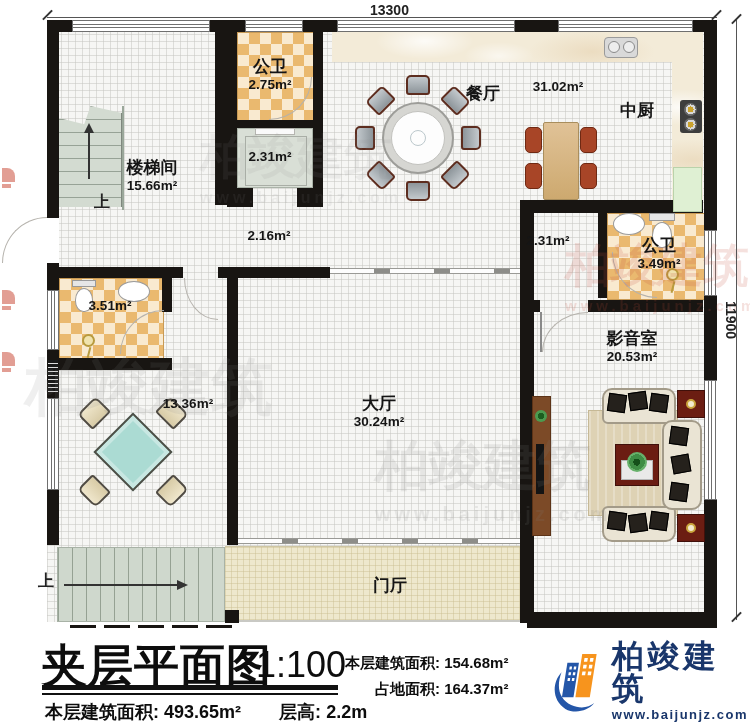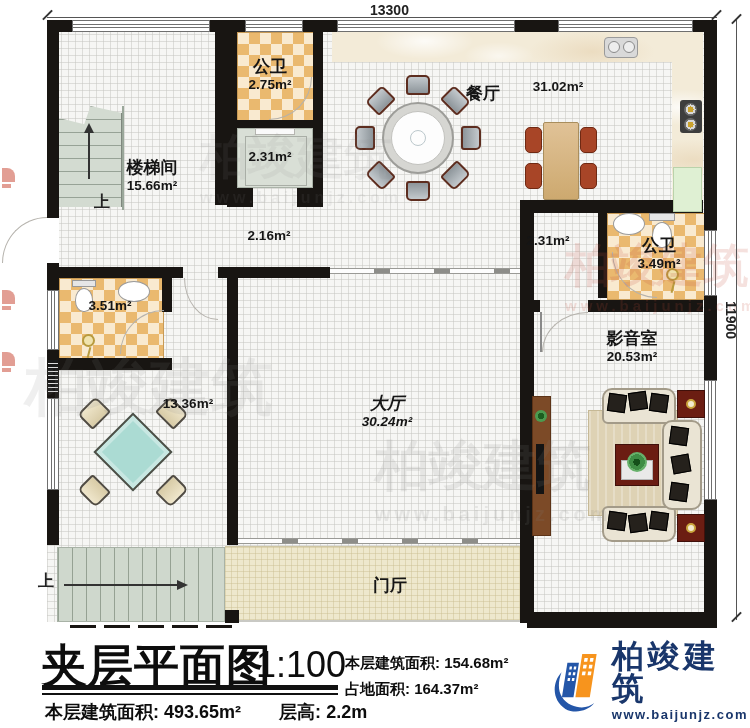--- a/index.html
+++ b/index.html
@@ -61,21 +61,21 @@
   .wm .t{white-space:nowrap;}
   .wm .u{letter-spacing:4px;font-size:20px;}
   
   #tblock{position:absolute;left:0;top:628px;width:740px;height:100px;background:#fff;}
   .tb-title{position:absolute;left:42px;top:8px;font-size:45px;font-weight:900;letter-spacing:1px;color:#0d0d0d;}
   .tb-scale{position:absolute;left:256px;top:16px;font-size:36px;font-weight:400;color:#0d0d0d;}
   .tb-rule1{position:absolute;left:42px;top:57px;width:296px;height:5px;background:#111;}
   .tb-rule2{position:absolute;left:42px;top:65px;width:296px;height:2px;background:#111;}
   .tb-bottom{position:absolute;left:45px;top:72px;font-size:18px;font-weight:bold;color:#0d0d0d;}
   .tb-bottom .gap{display:inline-block;width:28px;}
-  .tb-right{position:absolute;left:345px;top:22px;font-size:15px;font-weight:bold;color:#0d0d0d;line-height:1.7;}
+  .tb-right{position:absolute;left:345px;top:22px;font-size:15px;font-weight:bold;color:#0d0d0d;line-height:1.7;text-align:right;}
   #logo{position:absolute;left:550px;top:12px;display:flex;align-items:center;}
   #logo .ltxt{margin-left:6px;}
   #logo .lname{font-size:32px;font-weight:900;letter-spacing:4px;color:#19366b;line-height:1;}
   #logo .lurl{font-size:13px;font-weight:bold;letter-spacing:1.5px;color:#19366b;margin-top:3px;}
   .redfrag{position:absolute;width:14px;opacity:.5;}
   .redfrag div{background:#c6402c;margin-bottom:2px;}
 </style>
 </head>
 <body>
 
@@ -275,37 +275,40 @@
   </div>
   <div class="rlabel" style="left:215px;top:149px;">
       <span class="ar">2.31m²</span>
   </div>
   <div class="rlabel" style="left:428px;top:84px;">
     <span class="nm">餐厅</span>
   </div>
   <div class="rlabel" style="left:510px;top:79px;width:96px;">
     <span class="ar">31.02m²</span>
   </div>
+  <div class="rlabel" style="left:582px;top:101px;">
+    <span class="nm">中厨</span>
+  </div>
   <div class="rlabel" style="left:214px;top:228px;">
     <span class="ar">2.16m²</span>
   </div>
   <div class="rlabel" style="left:493px;top:233px;">
     <span class="ar">2.31m²</span>
   </div>
   <div class="rlabel" style="left:604px;top:236px;">
     <span class="nm">公卫</span>
       <span class="ar">3.49m²</span>
   </div>
   <div class="rlabel" style="left:55px;top:298px;">
       <span class="ar">3.51m²</span>
   </div>
   <div class="rlabel" style="left:133px;top:396px;">
       <span class="ar">13.36m²</span>
   </div>
-  <div class="rlabel" style="left:332px;top:394px;font-style:italic;">
+  <div class="rlabel" style="left:324px;top:394px;">
     <span class="nm">大厅</span>
       <span class="ar">30.24m²</span>
   </div>
   <div class="rlabel" style="left:577px;top:329px;">
     <span class="nm">影音室</span>
       <span class="ar">20.53m²</span>
   </div>
   <div class="rlabel" style="left:335px;top:576px;">
     <span class="nm">门厅</span>
   </div>

